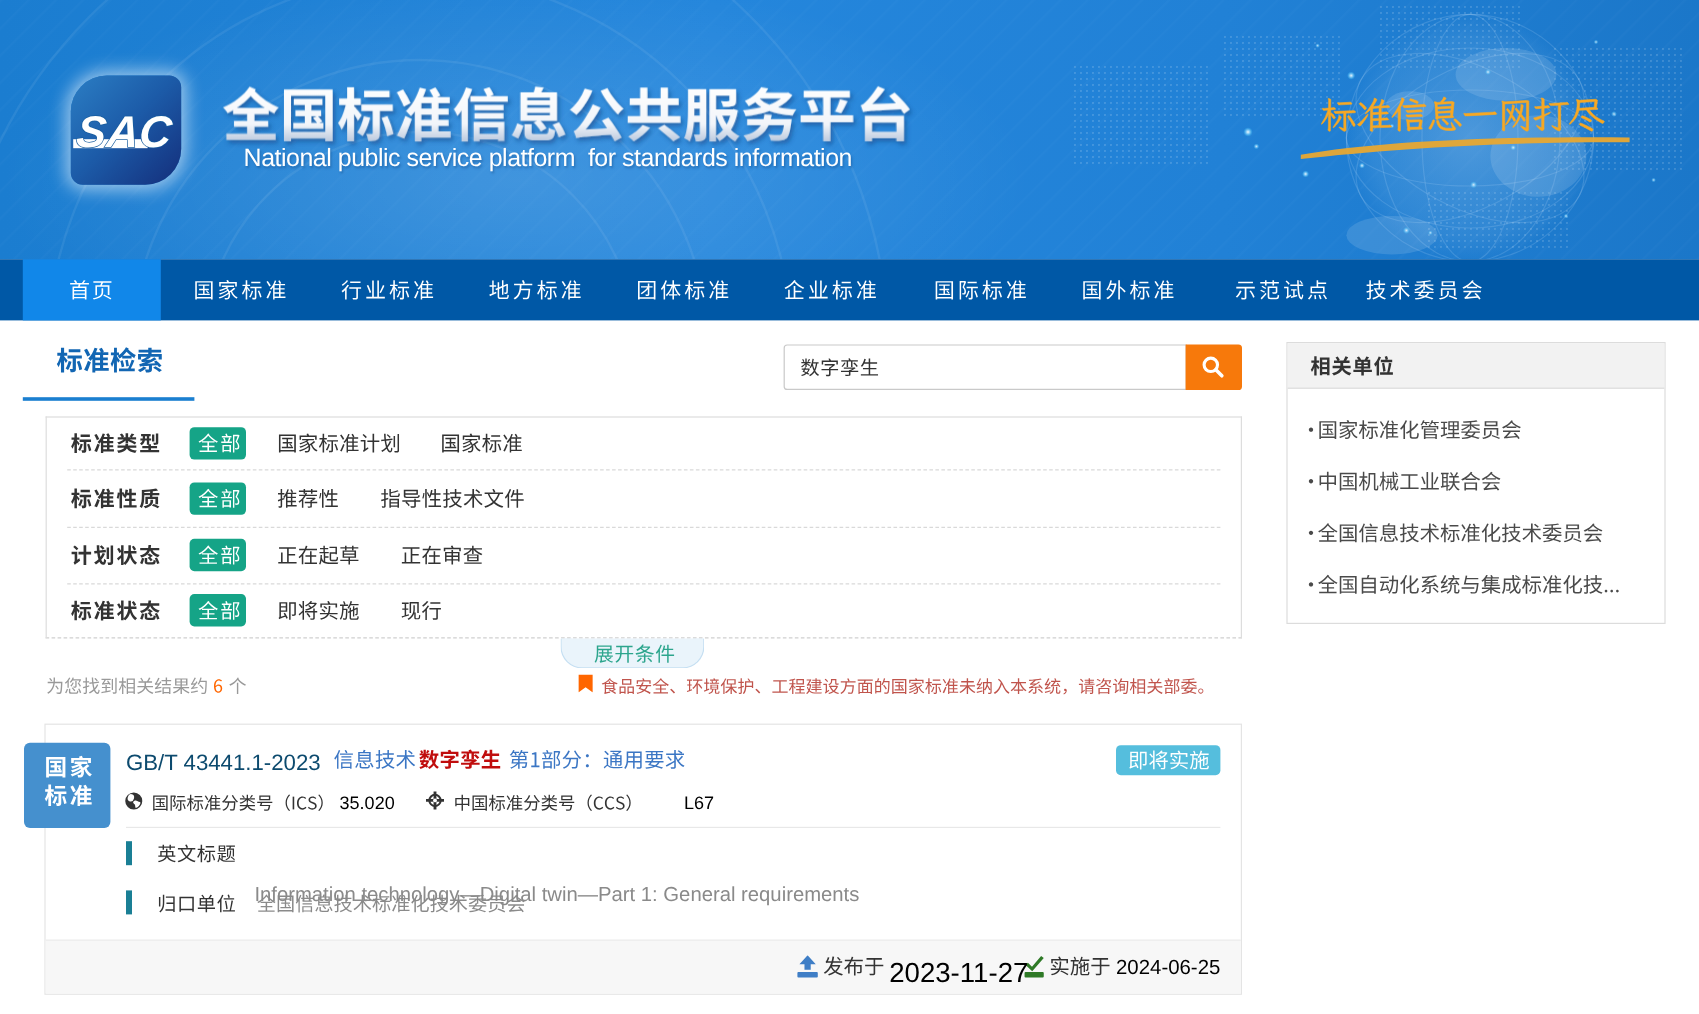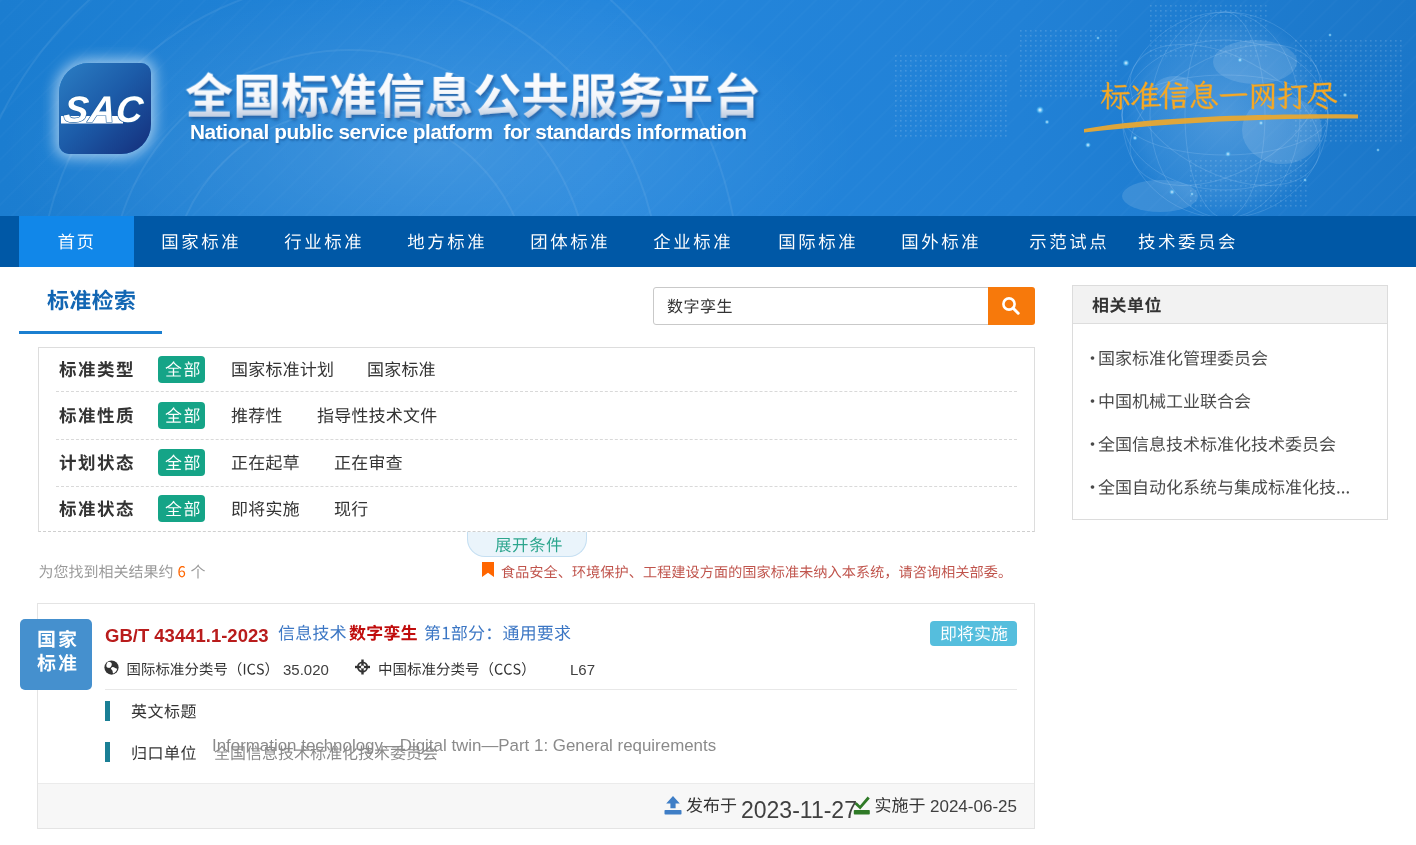--- a/index.html
+++ b/index.html
@@ -4,38 +4,38 @@
 *{margin:0;padding:0;box-sizing:border-box}
 html,body{width:1416px;height:845px;overflow:hidden;background:#fff;
 font-family:"Liberation Sans",sans-serif;}
 #page{position:relative;width:1416px;height:845px}
 .abs{position:absolute}
 #navbar{left:0;top:216px;width:1416px;height:51px;background:#0058A6}
 #navact{left:19px;top:216px;width:115px;height:51px;background:#1187E9}
 #logo{left:59px;top:63px;width:92px;height:91px;border-radius:30px 10px 30px 10px;
 background:linear-gradient(135deg,#2b7ec4 0%,#1c5ba8 48%,#142e7b 100%);
 box-shadow:0 0 14px 4px rgba(255,255,255,0.55);}
-#subtitle{left:190px;top:120px;width:620px;color:#fff;font-size:20.8px;font-weight:bold;white-space:pre;
+#subtitle{left:203px;top:120px;width:620px;color:#fff;font-size:20.8px;font-weight:normal;white-space:pre;
 letter-spacing:-0.4px;text-shadow:1px 2px 2px rgba(10,60,120,0.4)}
 #tabline{left:19px;top:331px;width:143px;height:3px;background:#1B7FD0}
 #sinput{left:653px;top:287px;width:336px;height:38px;border:1px solid #C9C9C9;border-radius:3px 0 0 3px;background:#fff}
 #sbtn{left:988px;top:287px;width:47px;height:38px;background:#F7790B;border-radius:0 3px 3px 0}
 #fbox{left:38px;top:347px;width:997px;height:185px;border:1px solid #DDDDDD;border-bottom:1px dashed #CFCFCF;background:#fff}
 .dash{left:56px;width:961px;height:0;border-top:1px dashed #D9D9D9}
 .gbtn{left:158px;width:47px;height:27px;background:#15A487;border-radius:4px}
 #pill{left:467px;top:532px;width:120px;height:25px;background:#EAF4FB;border:1px solid #C5DFF2;border-top:none;border-radius:0 0 18px 18px}
 #card{left:37px;top:603px;width:998px;height:226px;border:1px solid #E4E4E4;background:#fff}
 #cfoot{left:38px;top:783px;width:996px;height:45px;background:#F7F7F7;border-top:1px solid #EBEBEB}
 #cbadge{left:20px;top:619px;width:72px;height:71px;background:#4590CE;border-radius:5px}
 #ibadge{left:930px;top:621px;width:87px;height:25px;background:#55BEDD;border-radius:4px}
 #csep{left:105px;top:689px;width:912px;height:1px;background:#E8E8E8}
 .tbar{left:105px;width:5px;height:20px;background:#1A7F95}
 #side{left:1072px;top:285px;width:316px;height:235px;border:1px solid #DCDCDC;background:#fff}
 #sidehead{left:1073px;top:286px;width:314px;height:38px;background:#F2F2F2;border-bottom:1px solid #DDDDDD}
-.lat{position:absolute;white-space:pre;color:#404040}
+.lat{position:absolute;white-space:pre;color:#000000}
 </style></head>
 <body>
 <div id="page">
 <svg width="1416" height="216" viewBox="0 0 1416 216" style="position:absolute;left:0;top:0">
 <defs>
 <linearGradient id="hbg" x1="0" y1="0" x2="1" y2="0">
 <stop offset="0" stop-color="#1B7DD0"></stop>
           <stop offset="0.42" stop-color="#2486DC"></stop>
 <stop offset="0.72" stop-color="#2181D6"></stop>
           <stop offset="1" stop-color="#1B77C9"></stop>
@@ -166,21 +166,21 @@
       </g>
     </svg>
 <svg width="17" height="19" viewBox="0 0 17 19" style="position:absolute;left:853px;top:796px">
       <g fill="#2F7A27">
         <path d="M3.6 6.2L7 9.6 14.6 0.6 16.8 2.4 7.2 13.4 1.4 8Z"></path>
         <rect x="0.8" y="14" width="16" height="4.6" rx="0.8"></rect>
       </g>
     </svg>
 <div class="abs" id="side"></div>
 <div class="abs" id="sidehead"></div>
-<div class="lat" style="left:105px;top:625px;font-size:18.5px;font-weight:bold;color:#b91c1c">GB/T 43441.1-2023</div>
+<div class="lat" style="left:105px;top:625px;font-size:18.5px;font-weight:normal;color:#0c4a6e">GB/T 43441.1-2023</div>
 <div class="lat" style="left:283px;top:661px;font-size:15px">35.020</div>
 <div class="lat" style="left:570px;top:661px;font-size:15px">L67</div>
 <div class="lat" style="left:212px;top:736px;font-size:16.9px;color:#8A8A8A">Information technology—Digital twin—Part 1: General requirements</div>
 <div class="lat" style="left:741px;top:797px;font-size:23px">2023-11-27</div>
 <div class="lat" style="left:930px;top:797px;font-size:17px">2024-06-25</div>
 <svg id="cjk" style="position:absolute;left:0;top:0;z-index:50;pointer-events:none" width="1416" height="845" viewBox="0 0 1416 845">
       <defs>
         <linearGradient id="tgrad" x1="0" y1="880" x2="0" y2="-60" gradientUnits="userSpaceOnUse">
           <stop offset="0" stop-color="#ffffff"></stop>
           <stop offset="0.72" stop-color="#f2f5fa"></stop>

